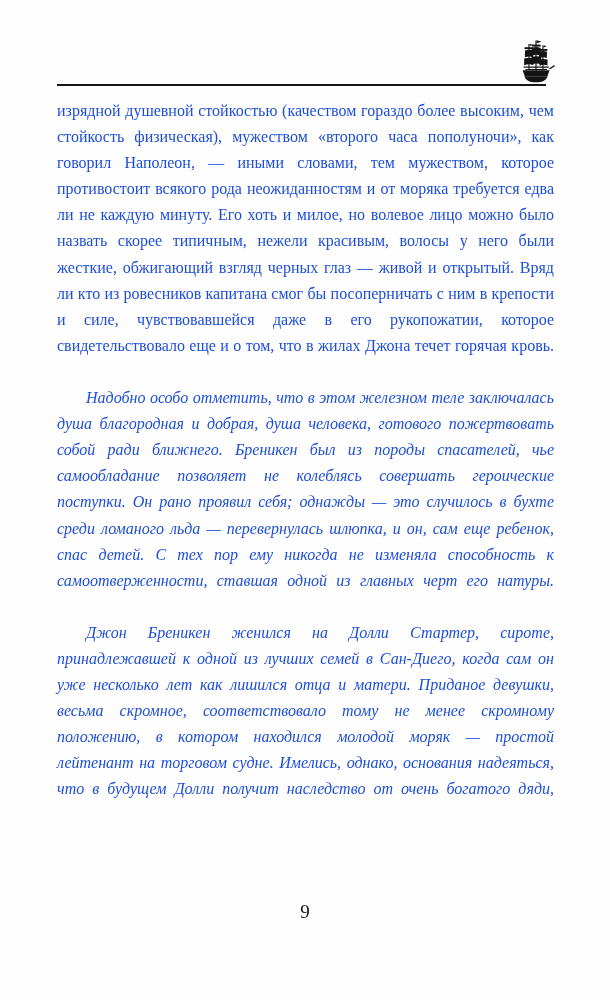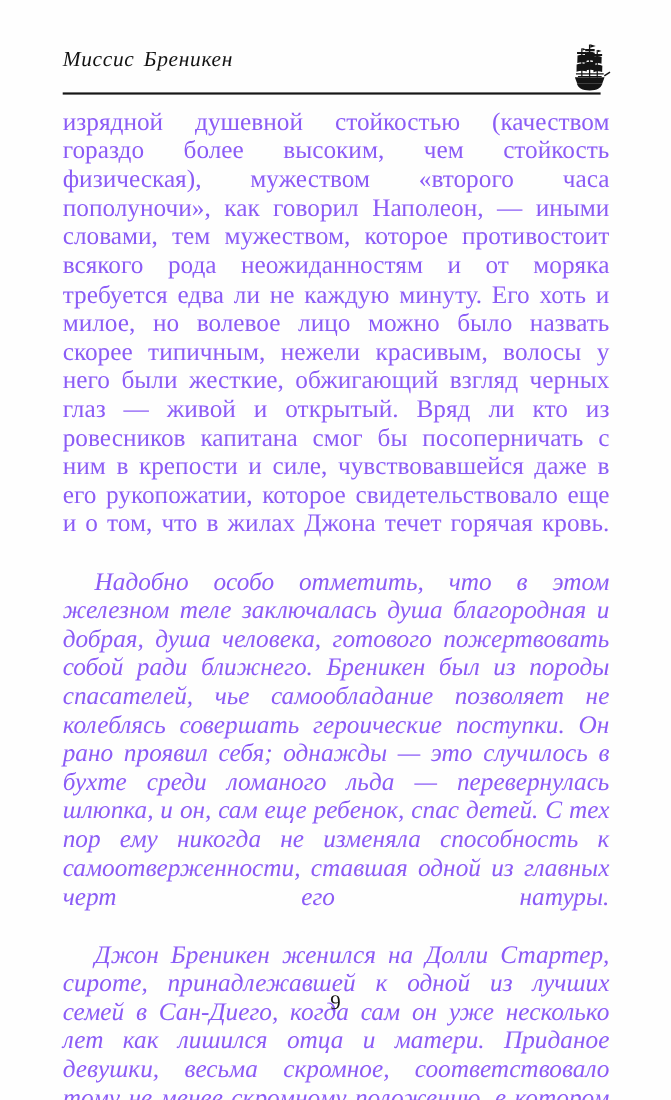--- a/index.html
+++ b/index.html
@@ -58,25 +58,25 @@
 
   
   .body-text {
     position: absolute;
     left: 57px;
     top: 98px;
     width: 497px;
   }
   .body-text p {
     margin: 0;
-    font-size: 23px;
+    font-size: 16px;
     line-height: 26.1px;
     text-align: justify;
     text-indent: 29px;
-    color: #8b5cf6;
+    color: #1d4ed8;
     word-spacing: 0.2px;
     -moz-hyphens: none;
     hyphens: none;
   }
   .body-text p.no-indent { text-indent: 0; }
   .body-text p + p { margin-top: 0; font-style: italic; }
 
   
   .body-text p::after {
     content: "";
@@ -94,23 +94,20 @@
     font-size: 19px;
     line-height: 24px;
     color: #131313;
   }
 </style>
 </head>
 <body>
 
 <div class="page">
 
-  <div class="running-head">
-    <div class="title">Миссис Бреникен</div>
-  </div>
 
   <div class="ship-vignette">
     <svg viewBox="0 0 40 48" xmlns="http://www.w3.org/2000/svg" aria-hidden="true">
       <g fill="#141414">
 
         <rect x="12.4" y="6" width="1.1" height="26"></rect>
         <rect x="19.4" y="2.5" width="1.2" height="30"></rect>
         <rect x="26.4" y="7.5" width="1.1" height="25"></rect>
 
         <path d="M20.6 2.2 l5 1.6 -5 1.5 z"></path>

